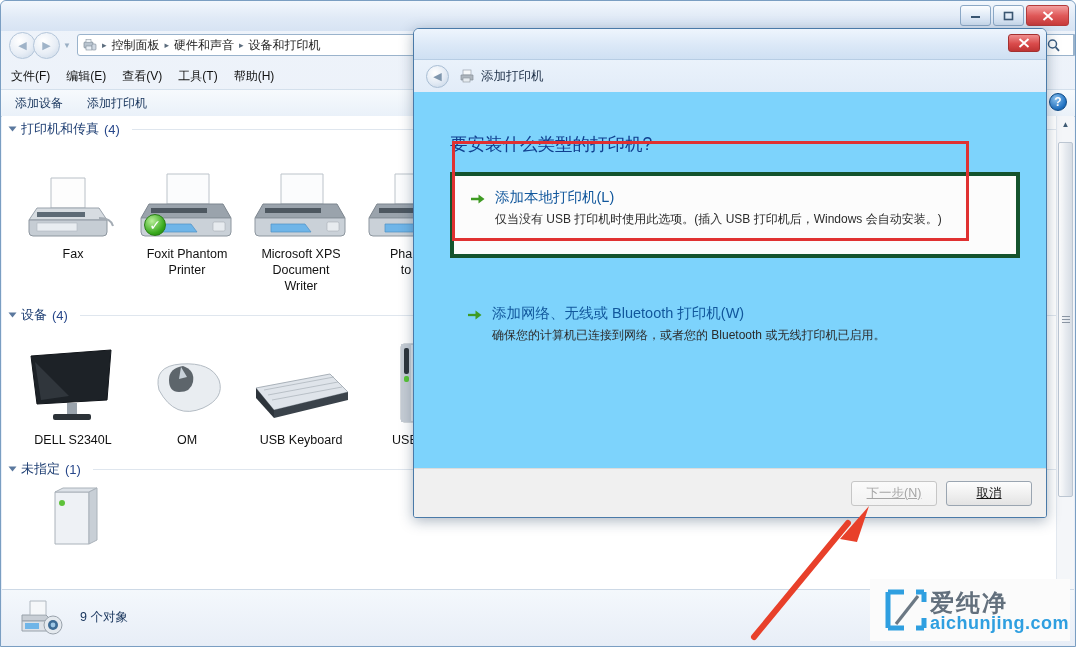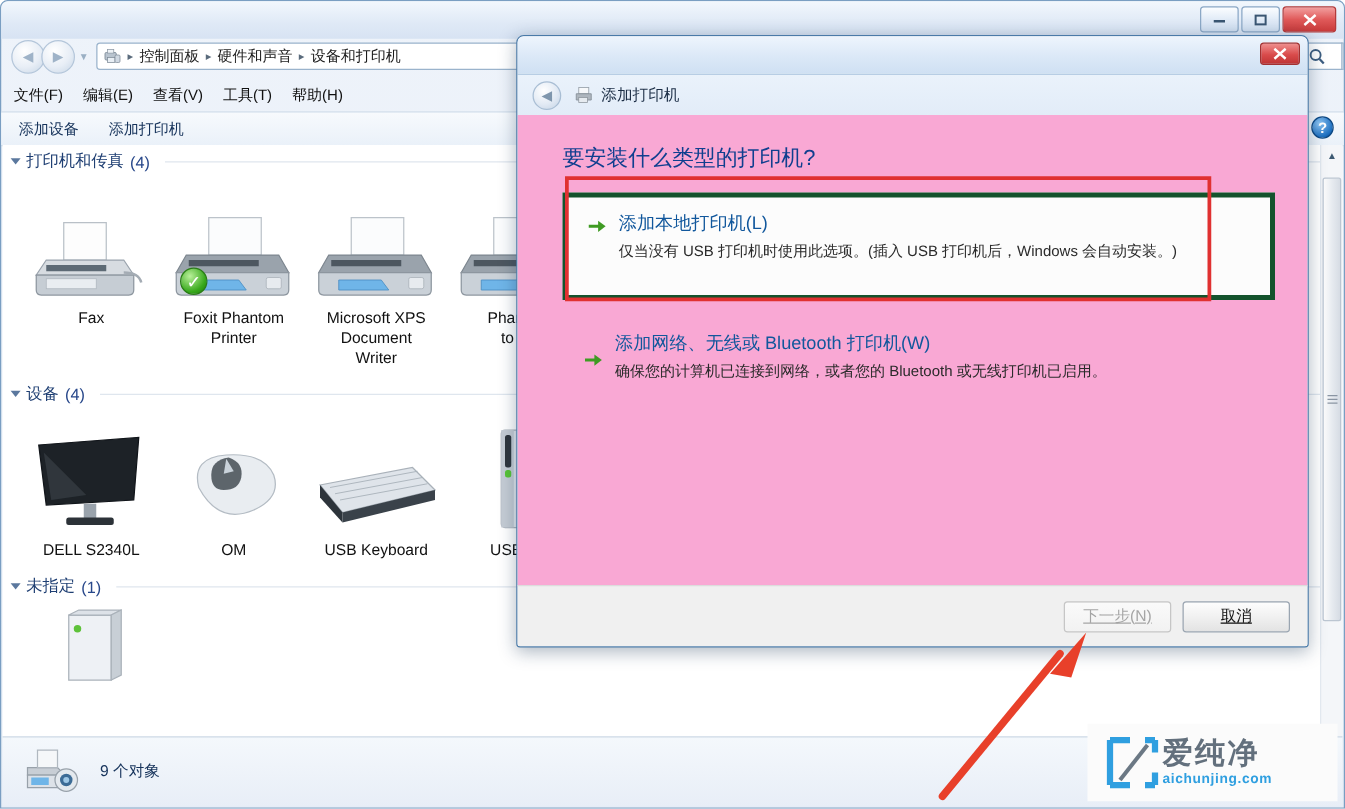--- a/index.html
+++ b/index.html
@@ -177,37 +177,37 @@
   .backbtn{
     width:23px;height:23px;border-radius:50%;
     background:radial-gradient(circle at 38% 32%,#ffffff,#e2eaf4 55%,#c2d2e4);
     border:1px solid #a9bed4;display:flex;align-items:center;justify-content:center;
     font-size:11px;color:#7f96ad;box-sizing:border-box;
   }
   .dlg-titleicon{width:16px;height:14px;margin-left:10px;position:relative;}
   .dlg-titletext{font-size:12.5px;color:#1c2e46;margin-left:6px;}
 
   .dlg-body{
-    position:absolute;left:0;right:0;top:63px;bottom:48px;background:#f9a8d4;
-    padding:22px 26px 0 36px;box-sizing:border-box;
+    position:absolute;left:0;right:0;top:63px;bottom:48px;background:#7dd3fc;
+    padding:40px 26px 0 36px;box-sizing:border-box;
   }
   .dlg-h1{font-size:17.5px;color:#103f8f;margin:0 0 16px 0;font-weight:normal;}
 
   .optbox{
     position:relative;border:4px solid #14532d;background:#fcfcfc;
     padding:12px 14px 26px 16px;
   }
   .opt{display:flex;align-items:flex-start;}
   .arrow-ico{
     width:16px;height:16px;flex:0 0 16px;margin-top:3px;margin-right:9px;
     position:relative;
   }
   .opt-title{font-size:14.5px;color:#11579c;line-height:19px;}
   .opt-desc{font-size:12px;color:#2b2b2b;line-height:18px;margin-top:3px;}
-  .opt2{display:flex;align-items:center;margin-top:26px;padding-left:17px;}
+  .opt2{display:flex;align-items:flex-start;margin-top:46px;padding-left:17px;}
 
   .redbox{
     position:absolute;left:452px;top:141px;width:517px;height:100px;
     border:3px solid #e03131;box-sizing:border-box;pointer-events:none;
   }
 
   .dlg-footer{
     position:absolute;left:0;right:0;bottom:0;height:48px;
     background:#f0f0f0;border-top:1px solid #dcdcdc;
     display:flex;align-items:center;justify-content:flex-end;padding-right:14px;
@@ -228,21 +228,21 @@
 
   
   .watermark{
     position:absolute;right:6px;bottom:6px;width:200px;height:62px;
     background:#fbfbfb;display:flex;align-items:center;padding-left:12px;
     box-sizing:border-box;
   }
   .wm-mark{width:48px;height:48px;flex:0 0 48px;}
   .wm-txt{}
   .wm-cn{font-size:24px;color:#63707d;letter-spacing:2px;line-height:26px;font-weight:bold;}
-  .wm-en{font-size:11px;color:#2f9fe0;letter-spacing:.5px;line-height:15px;font-weight:bold;}
+  .wm-en{font-size:18px;color:#2f9fe0;letter-spacing:.5px;line-height:15px;font-weight:bold;}
 </style>
 </head>
 <body>
 
 <div id="root">
 
   <div class="explorer">
 
     <div class="titlebar">
       <div class="wbtns">

